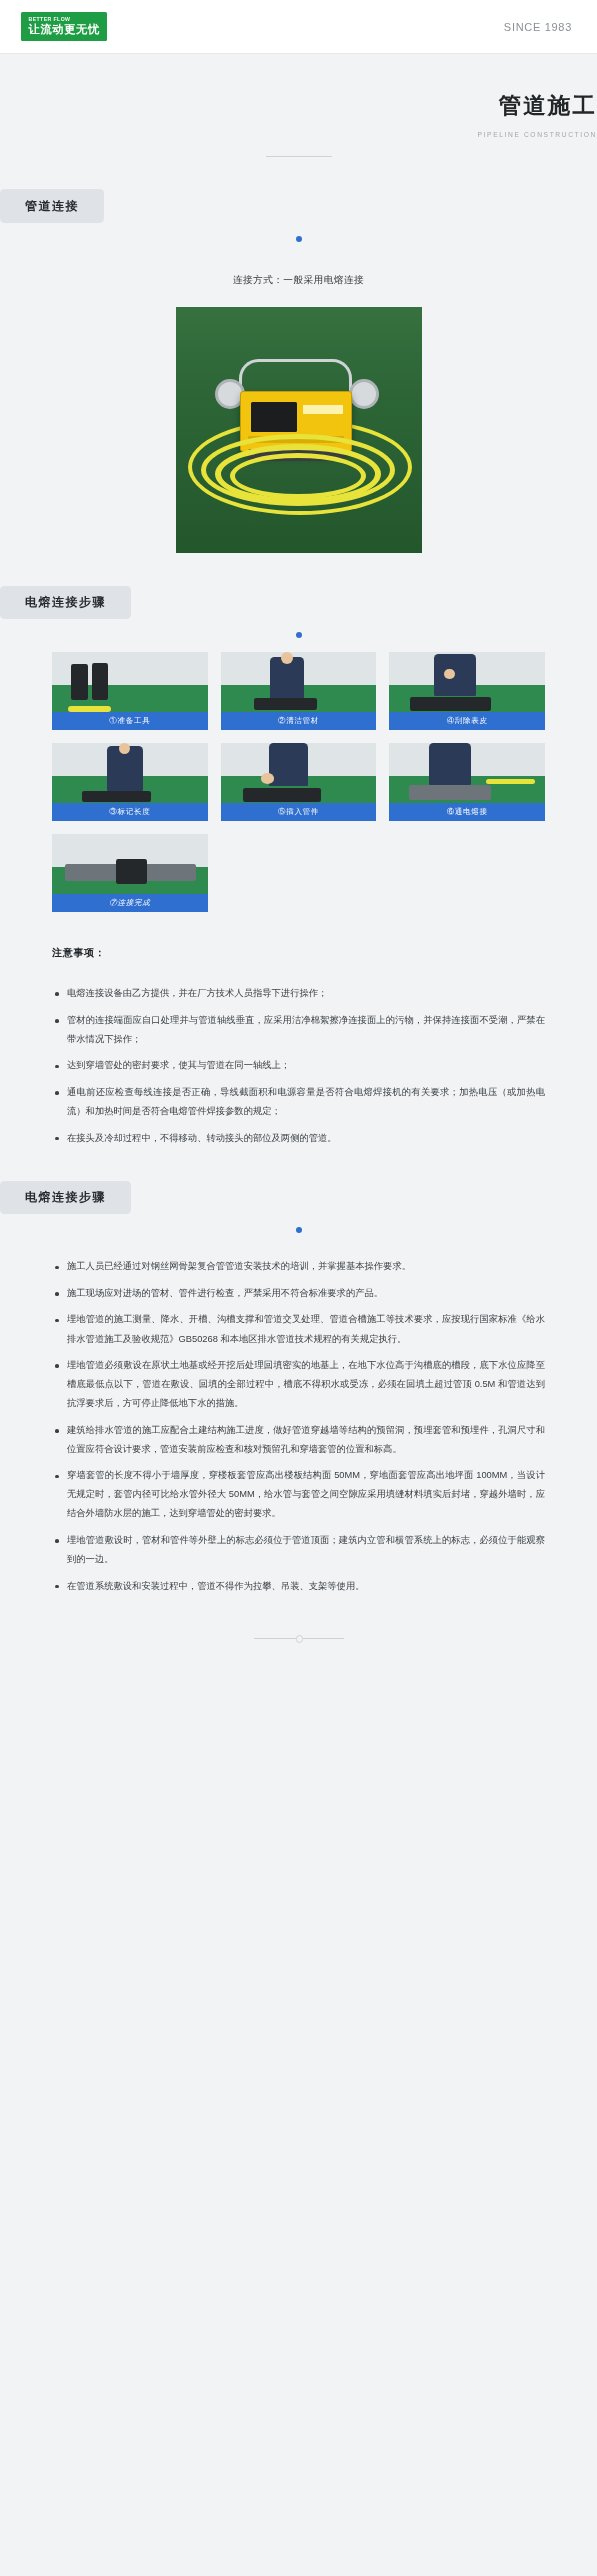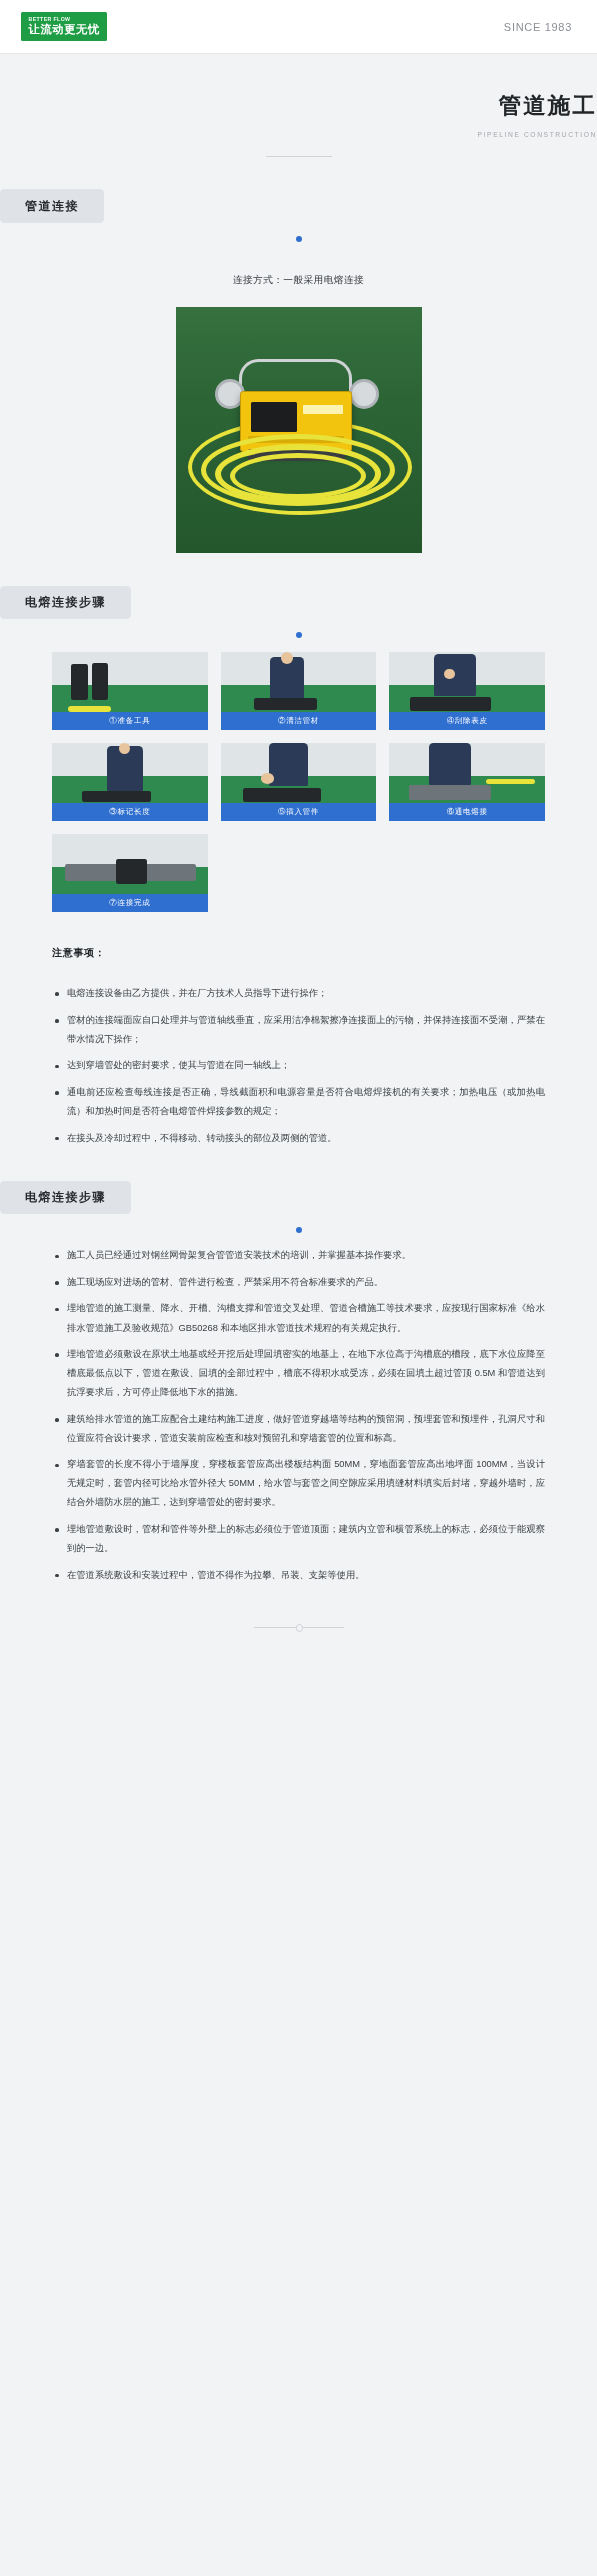--- a/index.html
+++ b/index.html
@@ -231,21 +231,21 @@
   .cap {
     position: absolute;
     left: 0; right: 0; bottom: 0;
     background: #2f6fd0;
     color: #ffffff;
     font-size: 7.5px;
     letter-spacing: 0.7px;
     text-align: center;
     padding: 3.7px 0 4.5px 0;
   }
-  .grid .row3 { grid-column: 1 / 2; }
+  .grid .row3 { grid-column: 1 / 2; font-style: italic; }
 
   
   .block { width: 493px; margin: 0 auto; }
   .block-title {
     font-size: 10px;
     font-weight: bold;
     color: #1f2428;
     margin: 34px 0 24px 0;
     letter-spacing: 0.7px;
   }
@@ -412,21 +412,21 @@
       <li>通电前还应检查每线连接是否正确，导线截面积和电源容量是否符合电熔焊接机的有关要求；加热电压（或加热电流）和加热时间是否符合电熔管件焊接参数的规定；</li>
       <li>在接头及冷却过程中，不得移动、转动接头的部位及两侧的管道。</li>
     </ul>
   </div>
 
   <div class="pill-wrap">
     <div class="pill">电熔连接步骤</div>
     <div class="pill-dot"></div>
   </div>
 
-  <div class="block" style="margin-top:13px;">
+  <div class="block" style="margin-top:24px;">
     <ul class="notes">
       <li>施工人员已经通过对钢丝网骨架复合管管道安装技术的培训，并掌握基本操作要求。</li>
       <li>施工现场应对进场的管材、管件进行检查，严禁采用不符合标准要求的产品。</li>
       <li>埋地管道的施工测量、降水、开槽、沟槽支撑和管道交叉处理、管道合槽施工等技术要求，应按现行国家标准《给水排水管道施工及验收规范》GB50268 和本地区排水管道技术规程的有关规定执行。</li>
       <li>埋地管道必须敷设在原状土地基或经开挖后处理回填密实的地基上，在地下水位高于沟槽底的槽段，底下水位应降至槽底最低点以下，管道在敷设、回填的全部过程中，槽底不得积水或受冻，必须在回填土超过管顶 0.5M 和管道达到抗浮要求后，方可停止降低地下水的措施。</li>
       <li>建筑给排水管道的施工应配合土建结构施工进度，做好管道穿越墙等结构的预留洞，预埋套管和预埋件，孔洞尺寸和位置应符合设计要求，管道安装前应检查和核对预留孔和穿墙套管的位置和标高。</li>
       <li>穿墙套管的长度不得小于墙厚度，穿楼板套管应高出楼板结构面 50MM，穿地面套管应高出地坪面 100MM，当设计无规定时，套管内径可比给水管外径大 50MM，给水管与套管之间空隙应采用填缝材料填实后封堵，穿越外墙时，应结合外墙防水层的施工，达到穿墙管处的密封要求。</li>
       <li>埋地管道敷设时，管材和管件等外壁上的标志必须位于管道顶面；建筑内立管和横管系统上的标志，必须位于能观察到的一边。</li>
       <li>在管道系统敷设和安装过程中，管道不得作为拉攀、吊装、支架等使用。</li>
     </ul>

